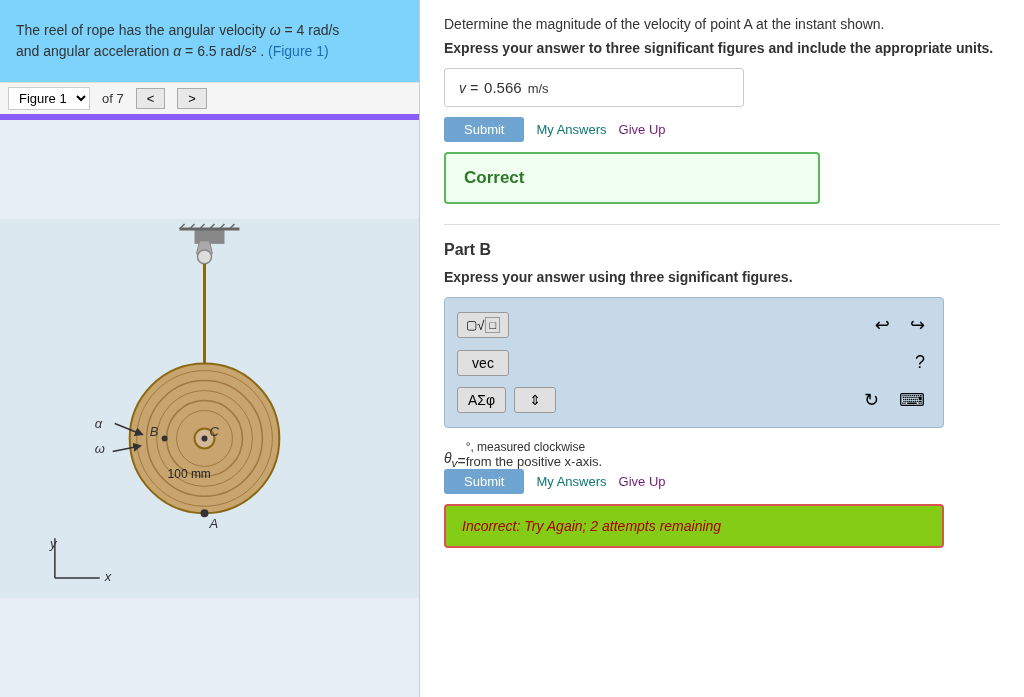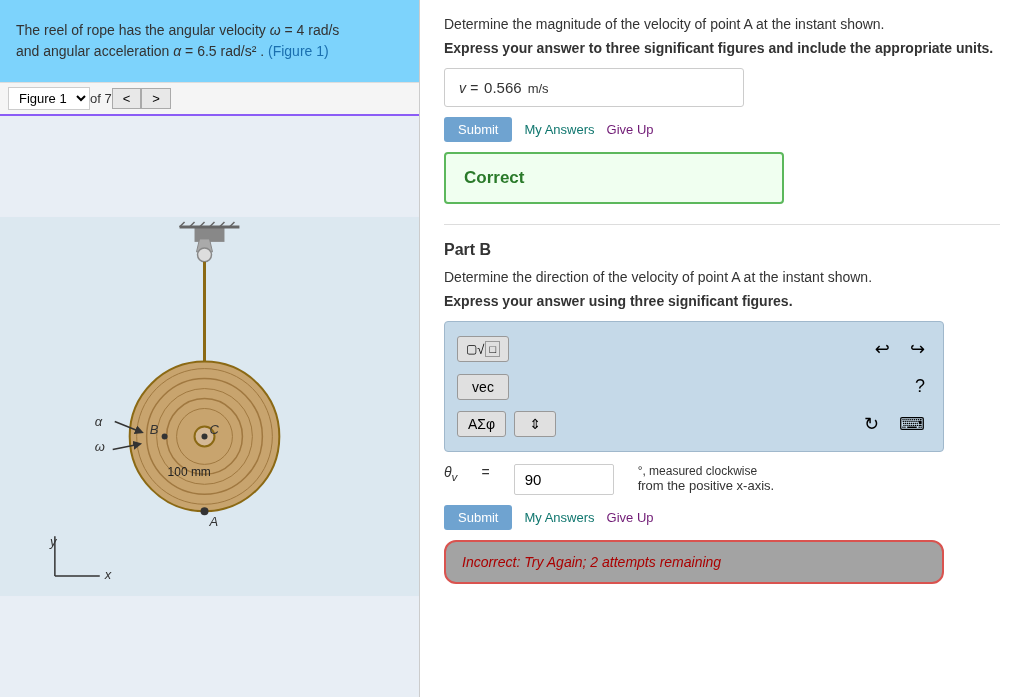--- a/index.html
+++ b/index.html
@@ -18,24 +18,24 @@
       padding: 20px 16px;
       font-size: 14px;
       line-height: 1.5;
       border-bottom: 1px solid #ddd;
       background: #7dd3fc;
     }
     .problem-text a { color: #1a6faf; text-decoration: none; }
     .figure-controls {
       display: flex;
       align-items: center;
-      border-bottom: 2px solid #8b5cf6;
+      border-bottom: 6px solid #8b5cf6;
       padding: 4px 8px;
       background: #f5f5f5;
-      gap: 0;
+      gap: 12px;
     }
     .figure-select {
       padding: 2px 6px;
       font-size: 13px;
       border: 1px solid #ccc;
       background: #fff;
     }
     .figure-of { font-size: 13px; }
     .fig-btn {
       border: 1px solid #aaa;
@@ -88,37 +88,37 @@
     .action-row {
       display: flex;
       align-items: center;
       gap: 12px;
       margin-bottom: 10px;
     }
     .submit-btn {
       background: #6fa3d0;
       color: #fff;
       border: none;
-      padding: 5px 14px;
+      padding: 5px 20px;
       border-radius: 3px;
       cursor: pointer;
       font-size: 13px;
     }
     .my-answers-link { color: #0f766e; cursor: pointer; font-size: 13px; text-decoration: none; }
     .give-up-link { color: #701a75; font-size: 13px; cursor: pointer; }
     .correct-box {
       border: 2px solid #5cb85c;
       border-radius: 4px;
       background: #f0fff0;
       padding: 14px 18px;
       color: #2a7a2a;
       font-size: 17px;
       font-weight: bold;
       margin-bottom: 20px;
-      width: 340px;
+      width: 376px;
     }
     hr.part-divider {
       border: none;
       border-top: 1px solid #ddd;
       margin: 16px 0;
     }
 
     
     .math-toolbar {
       background: #c5d9e8;
@@ -160,36 +160,35 @@
     .tb-icon-plain {
       background: transparent;
       border: none;
       font-size: 18px;
       cursor: pointer;
       padding: 4px 6px;
     }
     .tb-spacer { flex: 1; }
     .answer-row-b {
       display: flex;
-      align-items: flex-start;
-      gap: 24px;
-      margin-bottom: 10px;
+      align-items: flex-end;
+      gap: 0;
     }
     .theta-label { font-size: 14px; font-style: italic; }
     .answer-input-b {
       border: 1px solid #ccc;
       padding: 6px 10px;
       font-size: 15px;
       width: 100px;
       border-radius: 2px;
     }
     .incorrect-box {
       border: 2px solid #d9534f;
-      border-radius: 12px;
-      background: #a3a3a3;
+      border-radius: 4px;
+      background: #84cc16;
       padding: 12px 16px;
       color: #a00;
       font-size: 14px;
       width: 500px;
       font-style: italic;
     }
 
     
     .figure-svg {
       position: absolute;
@@ -298,21 +297,20 @@
       <span class="give-up-link">Give Up</span>
     </div>
 
     <div class="correct-box">Correct</div>
   </div>
 
   <hr class="part-divider">
 
   <div>
     <div class="part-heading">Part B</div>
-    <div class="part-description">Determine the direction of the velocity of point A at the instant shown.</div>
     <div class="instruction-bold">Express your answer using three significant figures.</div>
 
     <div class="math-toolbar">
       <div class="toolbar-row">
 
         <button class="tb-icon">
           <span style="font-size:12px;">▢</span>
             <span style="font-size:13px;">√</span>
             <span style="font-size:11px; border:1px solid #999; padding:1px 3px; margin-left:1px;">□</span>
         </button>
@@ -332,21 +330,20 @@
         <button class="tb-icon-plain">↻</button>
         <button class="tb-icon-plain">⌨</button>
       </div>
     </div>
 
     <div class="answer-row-b">
       <span class="theta-label">
         <i>θ<sub>v</sub></i>
       </span>
       <span style="font-size:14px;">=</span>
-      <input class="answer-input-b" type="text" value="90" style="">
       <div>
         <div style="font-size:12px;">°, measured clockwise</div>
         <div style="font-size:13px;">from the positive x-axis.</div>
       </div>
     </div>
 
     <div class="action-row">
       <button class="submit-btn">Submit</button>
       <a class="my-answers-link">My Answers</a>
       <span class="give-up-link">Give Up</span>

